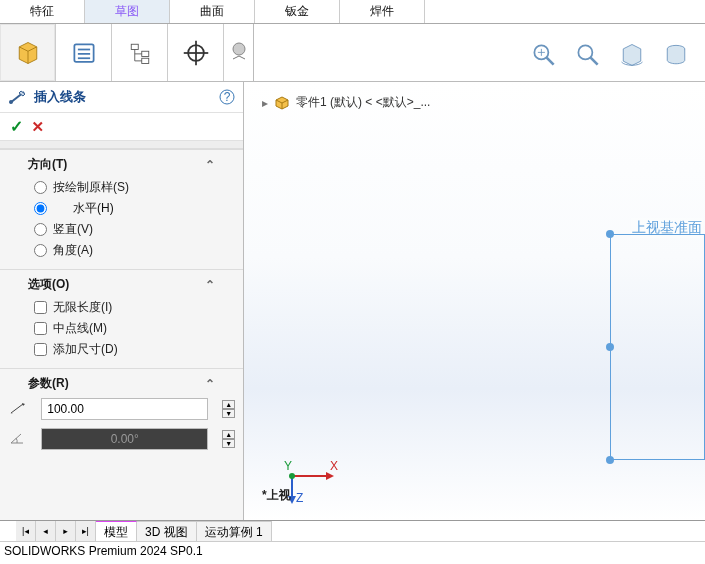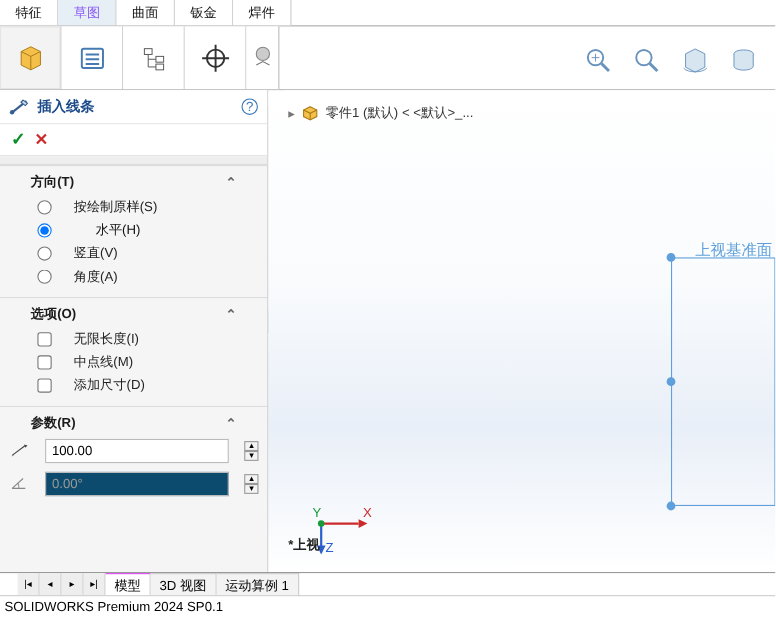--- a/index.html
+++ b/index.html
@@ -1,19 +1,19 @@
 <!DOCTYPE html>
 <html><head>
 <meta charset="utf-8">
 <style>
   * { box-sizing: border-box; margin: 0; padding: 0; font-family: "Microsoft YaHei", sans-serif; font-size: 12px; }
   body { background: #fff; width: 705px; height: 564px; overflow: hidden; position: relative; }
 
   .tabrow { display: flex; height: 24px; background: #fff; border-bottom: 1px solid #aaa; }
-  .tab { padding: 3px 14px 2px; border-right: 1px solid #ccc; cursor: pointer; background: #fff; color: #111; }
+  .tab { padding: 3px 30px 2px; border-right: 1px solid #ccc; cursor: pointer; background: #fff; color: #111; }
   .tab.sel { background: #e6eef6; color: #8b5cf6; }
 
   .ribbon { height: 58px; display: flex; align-items: stretch; border-bottom: 1px solid #bbb; }
   .ribbon .left { display: flex; }
   .ribbon .rbtn { width: 56px; display: flex; align-items: center; justify-content: center; border-right: 1px solid #ccc; background: #fff; }
   .ribbon .rbtn.sel { background: #f3f3f3; box-shadow: inset 0 0 0 1px #e4e4e4; }
   .ribbon .right { margin-left: auto; display: flex; align-items: center; gap: 14px; padding-right: 14px; padding-top:4px;}
   .ticon { width: 30px; height: 28px; display:flex; align-items:center; justify-content:center; }
 
   .middle { display: flex; height: 438px; position: relative; }
@@ -23,28 +23,28 @@
   .help-icon { margin-left:auto; }
   .panel-okcancel { display: flex; align-items: center; gap: 8px; padding: 4px 10px; background: #fff; border-bottom: 1px solid #e1e1e1; }
   .ok { color: #0a8f2a; font-size: 16px; font-weight: bold; cursor: pointer; }
   .cx { color: #cc2a2a; font-size: 15px; font-weight: bold; cursor: pointer; }
 
   .panel-body { flex: 1; overflow: hidden; padding: 0px 0px; background: #f5f5f5; }
   .grp { border-top: 1px solid #dcdcdc; }
   .grp-hd { display: flex; justify-content: space-between; align-items: center; padding: 6px 28px 2px; font-weight: 600; color: #1a1a1a; cursor: pointer; text-align: right; }
   .grp-hd .chev { color: #666; }
   .opts { padding: 2px 10px 8px 34px; }
-  .opts label { display: flex; align-items: center; gap: 20px; padding: 2px 0; color: #222; }
+  .opts label { display: flex; align-items: center; gap: 6px; padding: 2px 0; color: #222; }
   .opts input[type=radio], .opts input[type=checkbox] { margin: 0; }
   .opts .sel span { color: #111; margin-left: 20px; }
 
   .param-row { display: flex; align-items: center; gap: 14px; padding: 4px 8px; }
   .param-row .picon { width: 24px; text-align: center; }
   .param-row input { flex: 1; background: #fff; border: 1px solid #bbb; padding: 3px 5px; }
-  .param-row input[disabled] { background: #0c4a6e; color: #999; }
+  .param-row input[disabled] { background: #404040; color: #999; text-align: center; }
   .param-row .spin { width: 16px; display:flex; flex-direction:column; }
   .param-row .spin div { height:9px; border:1px solid #999; background:#f3f3f3; font-size:7px; line-height:7px; text-align:center; cursor:pointer;}
 
   .highlight { position: relative; }
   .badge { position: absolute; right: -22px; top: 0; width: 18px; height: 18px; background: #d1252a; color: #fff; border-radius: 9px; font-size: 11px; display: flex; align-items: center; justify-content: center; font-weight: bold; }
 
   .gfx { flex: 1; position: relative; background: linear-gradient(180deg,#fff 0%, #f9fbfd 40%, #e9eff8 70%, #fff 100%); overflow:hidden;}
   .crumb { position: absolute; top: 12px; left: 18px; display:flex; align-items:center; gap:6px; color:#333;}
   .crumb .cube { width:16px; height:14px; }
   .plane-lbl { position:absolute; top:136px; right:2px; color:#5fa0dc; font-size:14px; font-weight:500; background:rgba(255,255,255,.3); padding:1px;}

